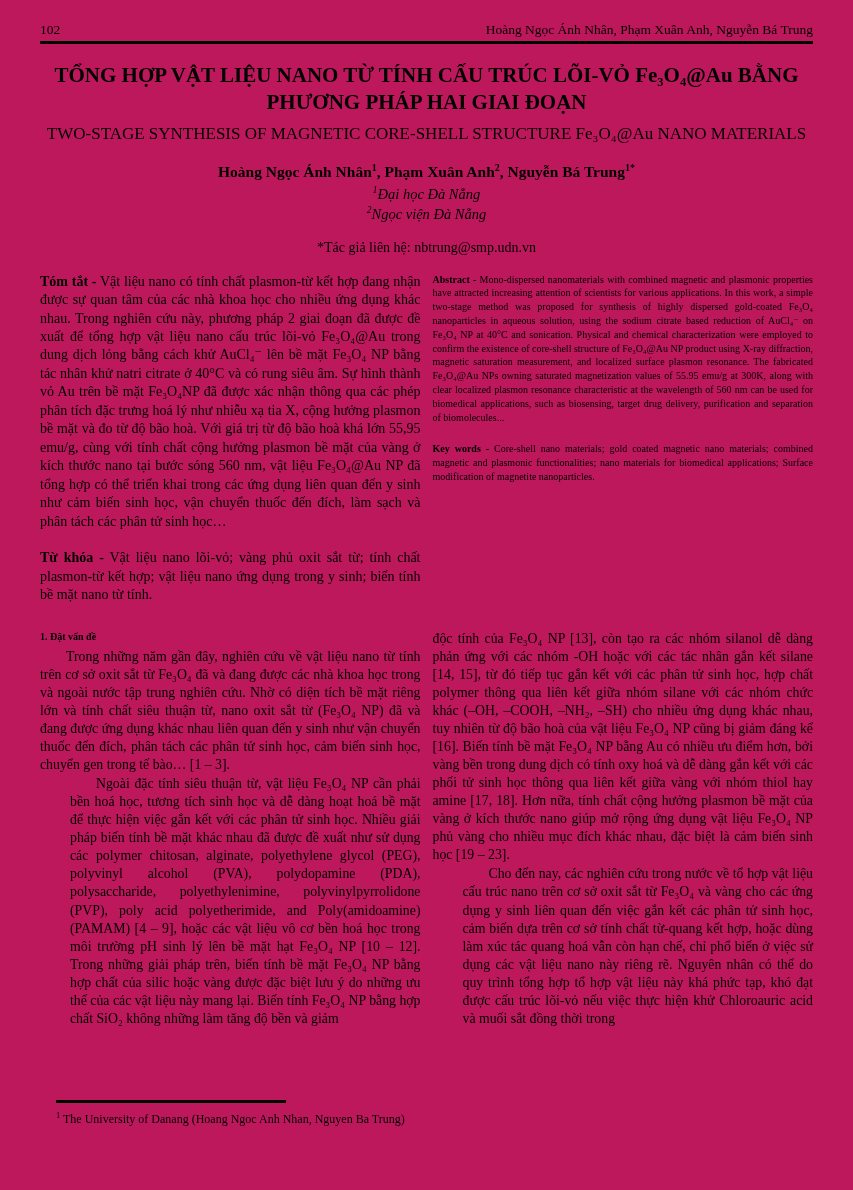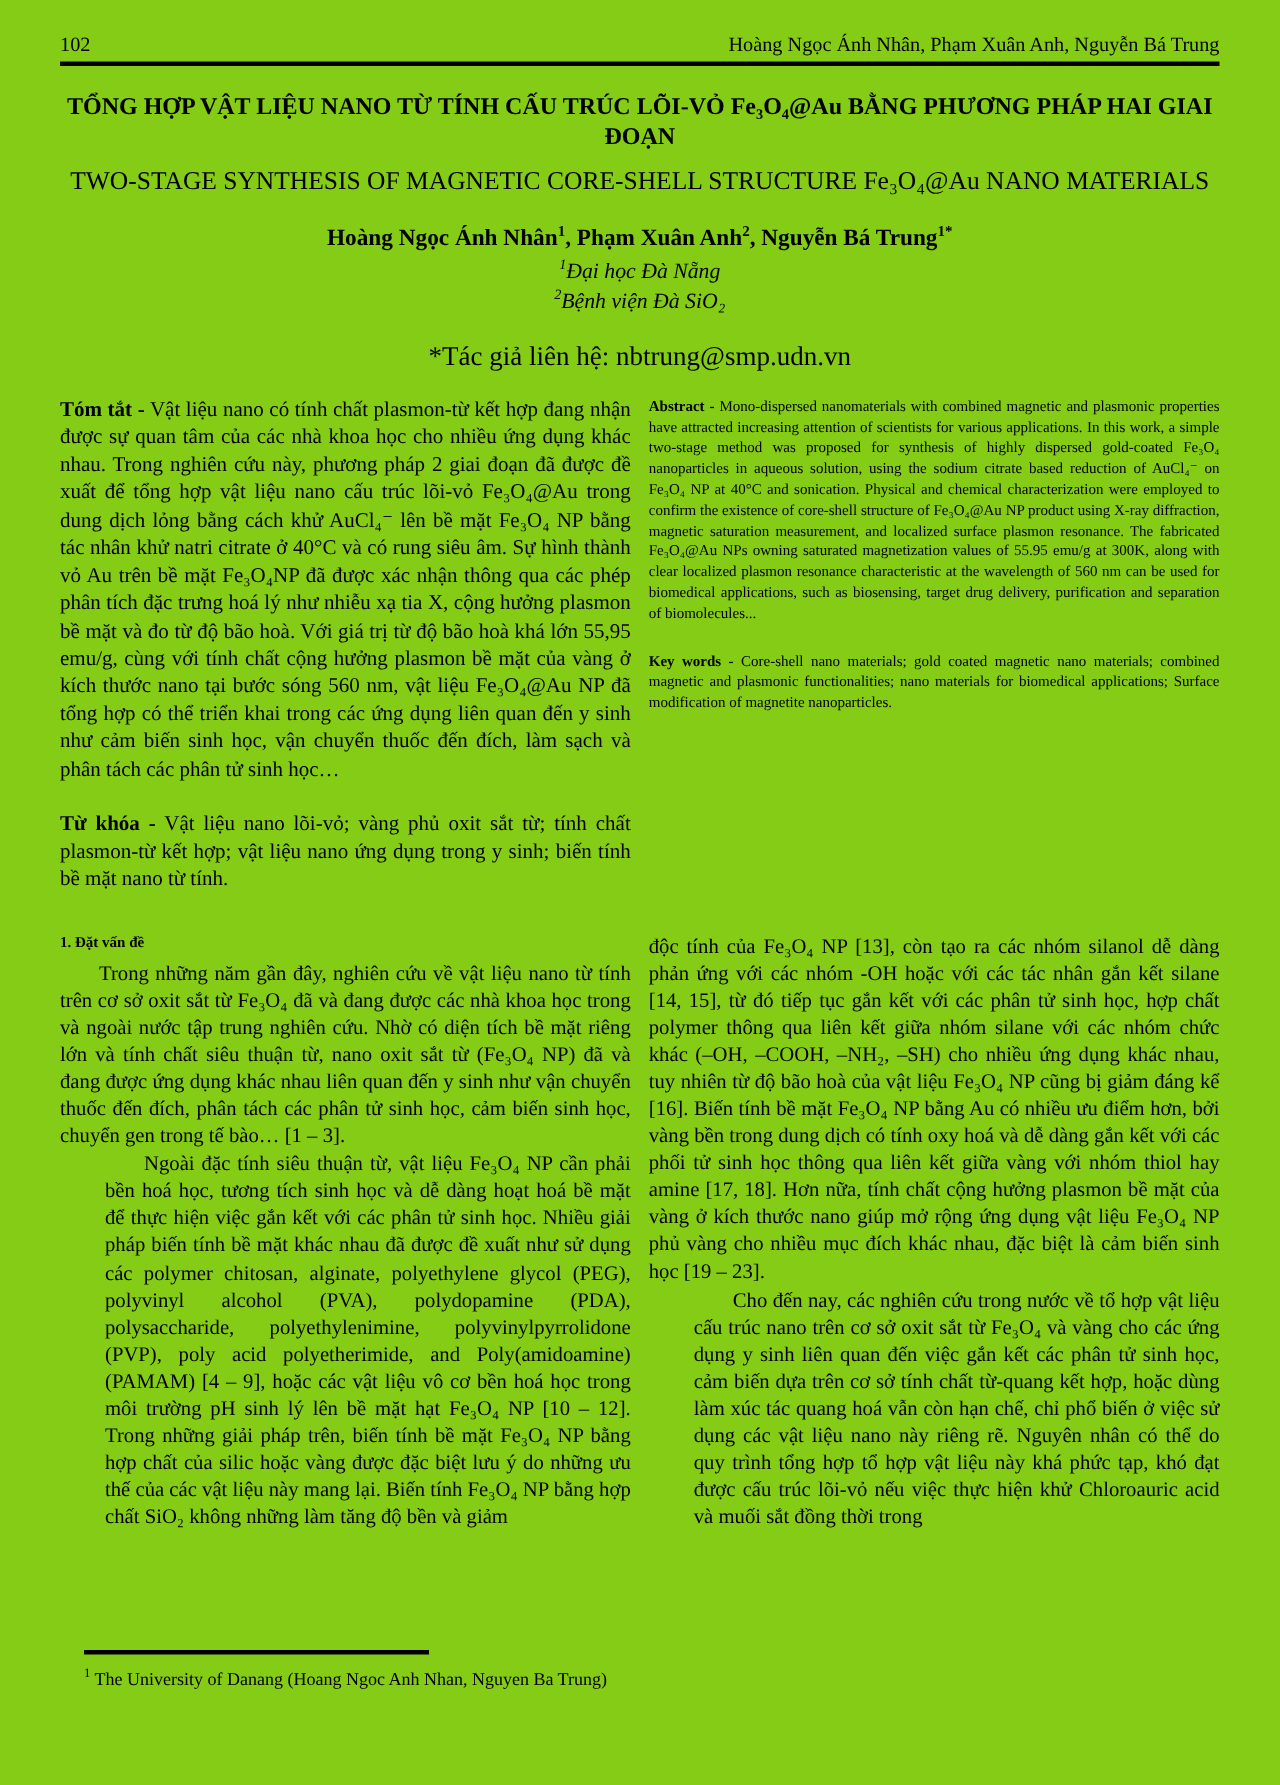--- a/index.html
+++ b/index.html
@@ -1,55 +1,55 @@
 <!DOCTYPE html>
 <html><head>
 <meta charset="utf-8">
 <style>
   html,body { margin:0; padding:0; background:#e8e8e8; }
   .page {
     position:relative;
     width:853px; height:1190px;
     margin:0 auto;
-    background:#84cc16;
+    background:#be185d;
     color:#000;
     font-family:"Liberation Serif","DejaVu Serif",serif;
     overflow:hidden;
     box-sizing:border-box;
   }
   .content { padding:0 40px; }
 
   
   .running-head {
     display:flex; justify-content:space-between; align-items:flex-end;
     padding-top:22px;
     font-size:13.5px;
   }
   .head-rule { height:3px; background:#000; margin-top:3px; }
 
   
   .title-vi {
     margin-top:18px;
     text-align:center;
-    font-size:16px; font-weight:bold;
+    font-size:21px; font-weight:bold;
     line-height:1.28;
   }
   .title-en {
     margin-top:7px;
     text-align:center;
     font-size:17px; font-weight:normal;
     line-height:1.3;
   }
 
   
   .byline { margin-top:17px; text-align:center; font-size:15.5px; font-weight:bold; }
   .byline sup { font-size:10px; font-weight:bold; }
   .affiliations { margin-top:3px; text-align:center; font-style:italic; font-size:14.5px; line-height:1.4; }
   .affiliations sup { font-size:9.5px; }
-  .contact { margin-top:15px; text-align:center; font-size:18px; }
+  .contact { margin-top:15px; text-align:center; font-size:14px; }
   .dates { margin-top:9px; text-align:center; font-size:14.5px; }
 
   
   .twocol {
     display:grid;
     grid-template-columns:1fr 1fr;
     column-gap:12px;
     text-align:justify;
   }
   .abstract-area { margin-top:17px; }
@@ -85,21 +85,21 @@
 
     <div class="title-vi">TỔNG HỢP VẬT LIỆU NANO TỪ TÍNH CẤU TRÚC LÕI-VỎ Fe₃O₄@Au BẰNG PHƯƠNG PHÁP HAI GIAI ĐOẠN</div>
     <div class="title-en">TWO-STAGE SYNTHESIS OF MAGNETIC CORE-SHELL STRUCTURE Fe₃O₄@Au NANO MATERIALS</div>
 
     <div class="byline">
       <span>Hoàng Ngọc Ánh Nhân</span><sup>1</sup><span>, </span><span>Phạm Xuân Anh</span><sup>2</sup><span>, </span><span>Nguyễn Bá Trung</span><sup>1*</sup>
     </div>
 
     <div class="affiliations">
       <div><sup>1</sup><span>Đại học Đà Nẵng</span></div>
-      <div><sup>2</sup><span>Bệnh viện Đà SiO₂</span></div>
+      <div><sup>2</sup><span>Ngọc viện Đà Nẵng</span></div>
     </div>
 
     <div class="contact">*Tác giả liên hệ: nbtrung@smp.udn.vn</div>
 
     <div class="twocol abstract-area">
       <div class="col-vi">
         <p style="margin:0"><span class="lead-label">Tóm tắt -</span><span> Vật liệu nano có tính chất plasmon-từ kết hợp đang nhận được sự quan tâm của các nhà khoa học cho nhiều ứng dụng khác nhau. Trong nghiên cứu này, phương pháp 2 giai đoạn đã được đề xuất để tổng hợp vật liệu nano cấu trúc lõi-vỏ Fe₃O₄@Au trong dung dịch lỏng bằng cách khử AuCl₄⁻ lên bề mặt Fe₃O₄ NP bằng tác nhân khử natri citrate ở 40°C và có rung siêu âm. Sự hình thành vỏ Au trên bề mặt Fe₃O₄NP đã được xác nhận thông qua các phép phân tích đặc trưng hoá lý như nhiễu xạ tia X, cộng hưởng plasmon bề mặt và đo từ độ bão hoà. Với giá trị từ độ bão hoà khá lớn 55,95 emu/g, cùng với tính chất cộng hưởng plasmon bề mặt của vàng ở kích thước nano tại bước sóng 560 nm, vật liệu Fe₃O₄@Au NP đã tổng hợp có thể triển khai trong các ứng dụng liên quan đến y sinh như cảm biến sinh học, vận chuyển thuốc đến đích, làm sạch và phân tách các phân tử sinh học…</span></p>
         <p class="kw-block" style="margin-bottom:0"><span class="lead-label">Từ khóa -</span><span> Vật liệu nano lõi-vỏ; vàng phủ oxit sắt từ; tính chất plasmon-từ kết hợp; vật liệu nano ứng dụng trong y sinh; biến tính bề mặt nano từ tính.</span></p>
       </div>
       <div class="col-en">

